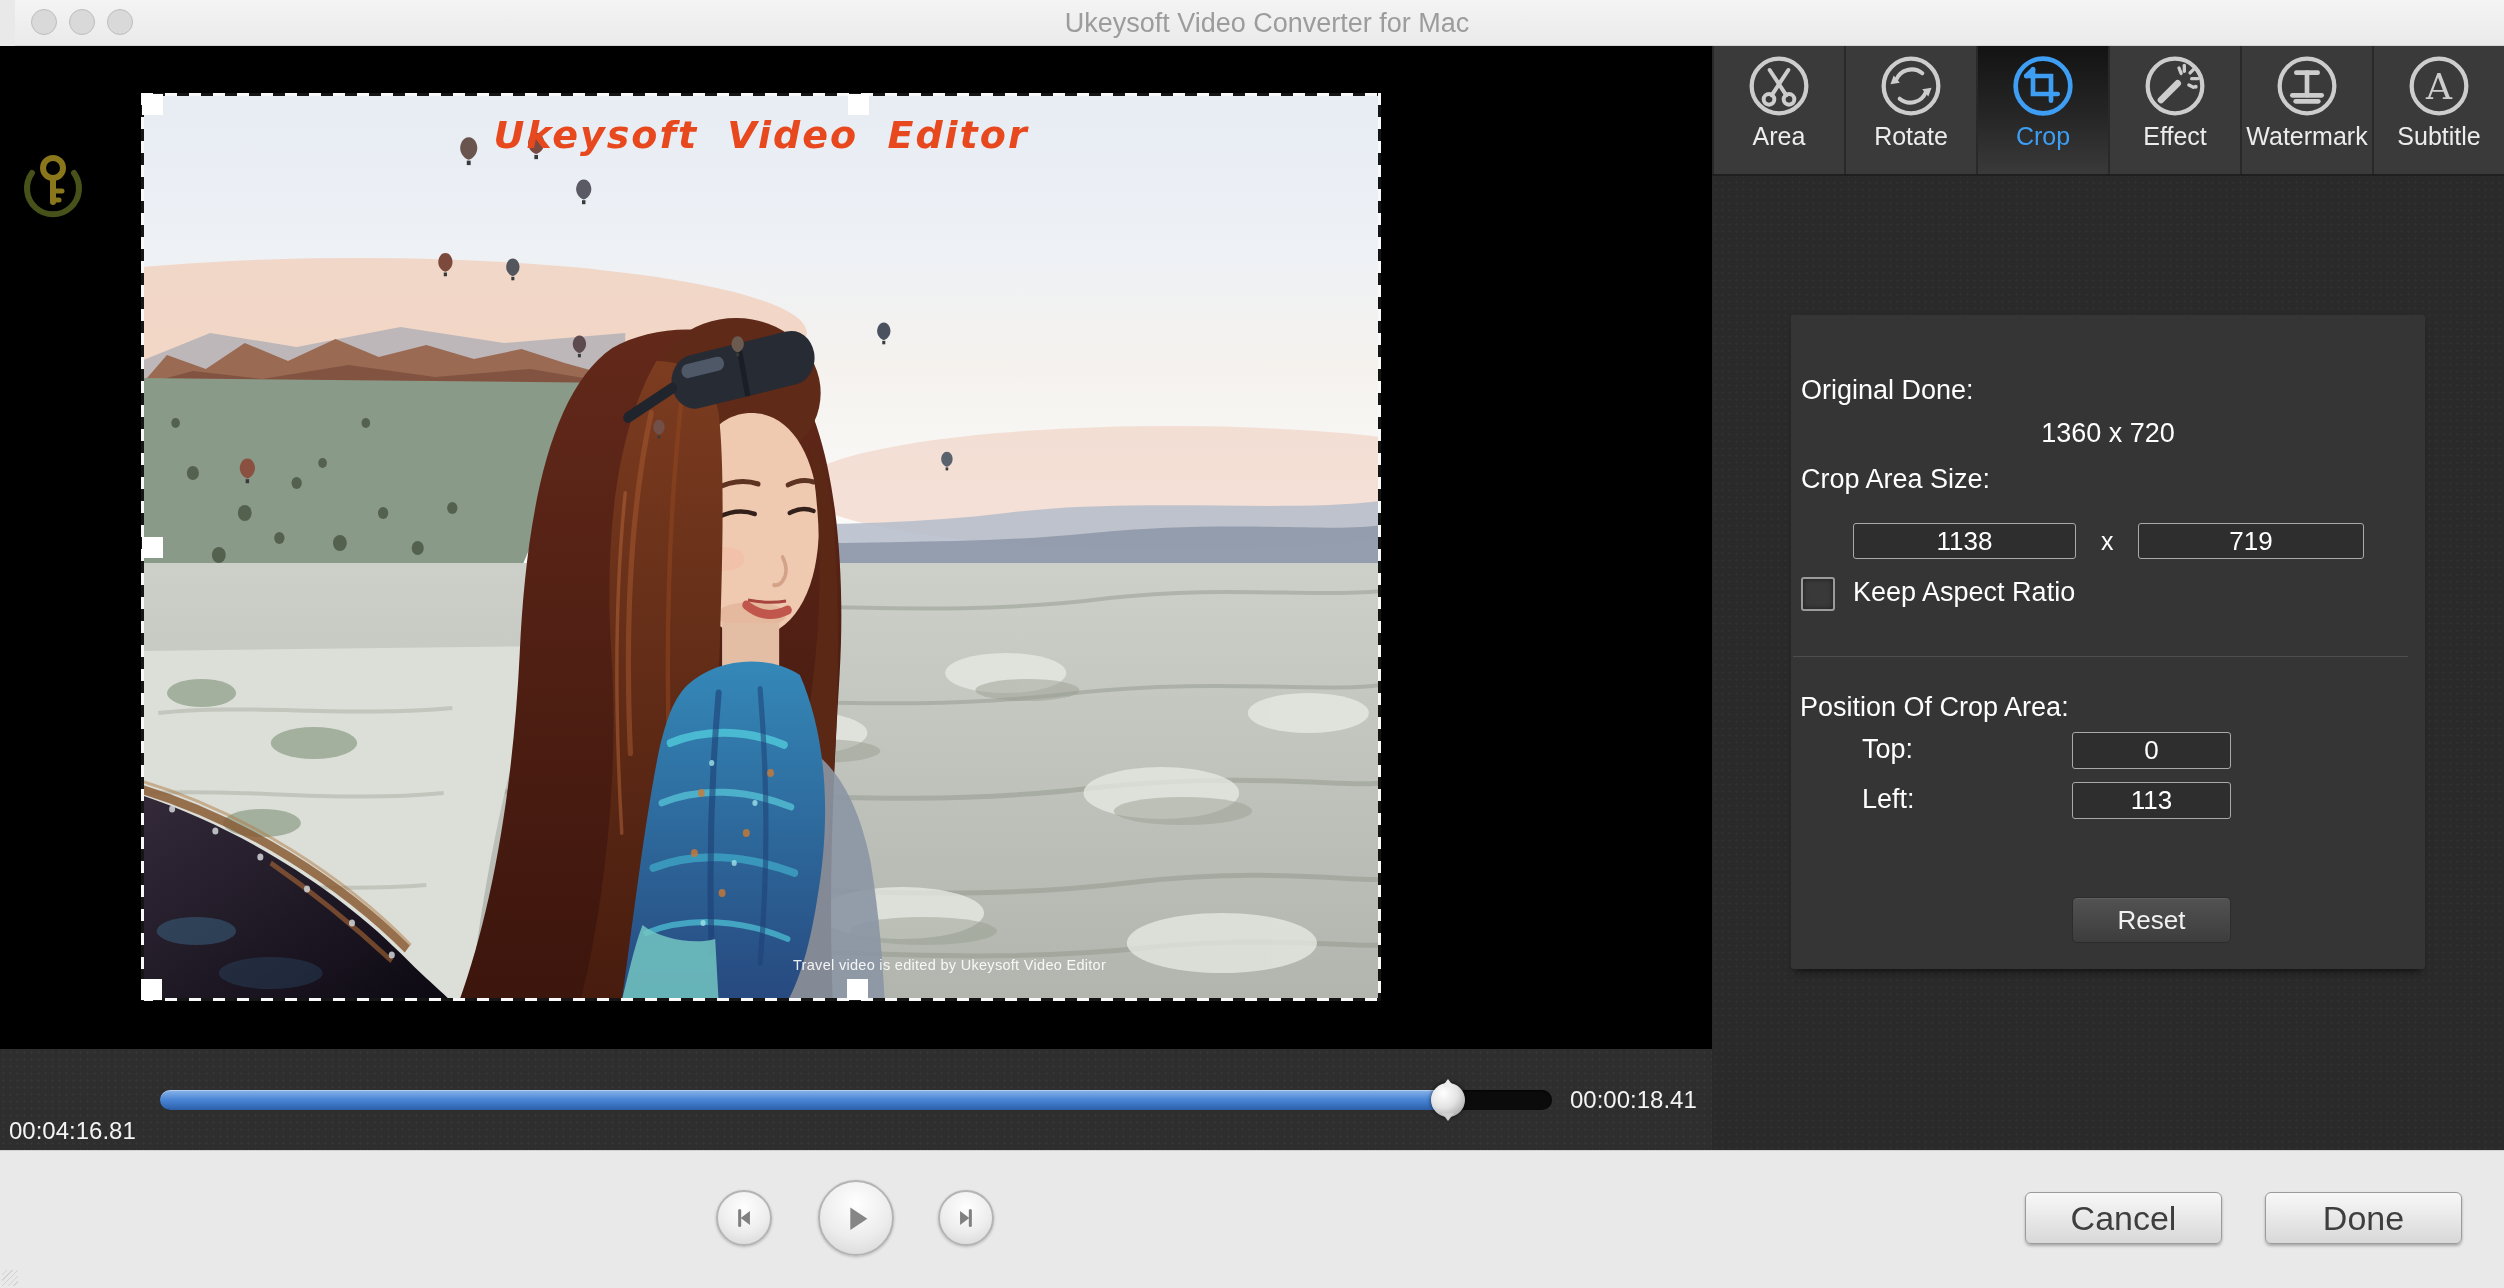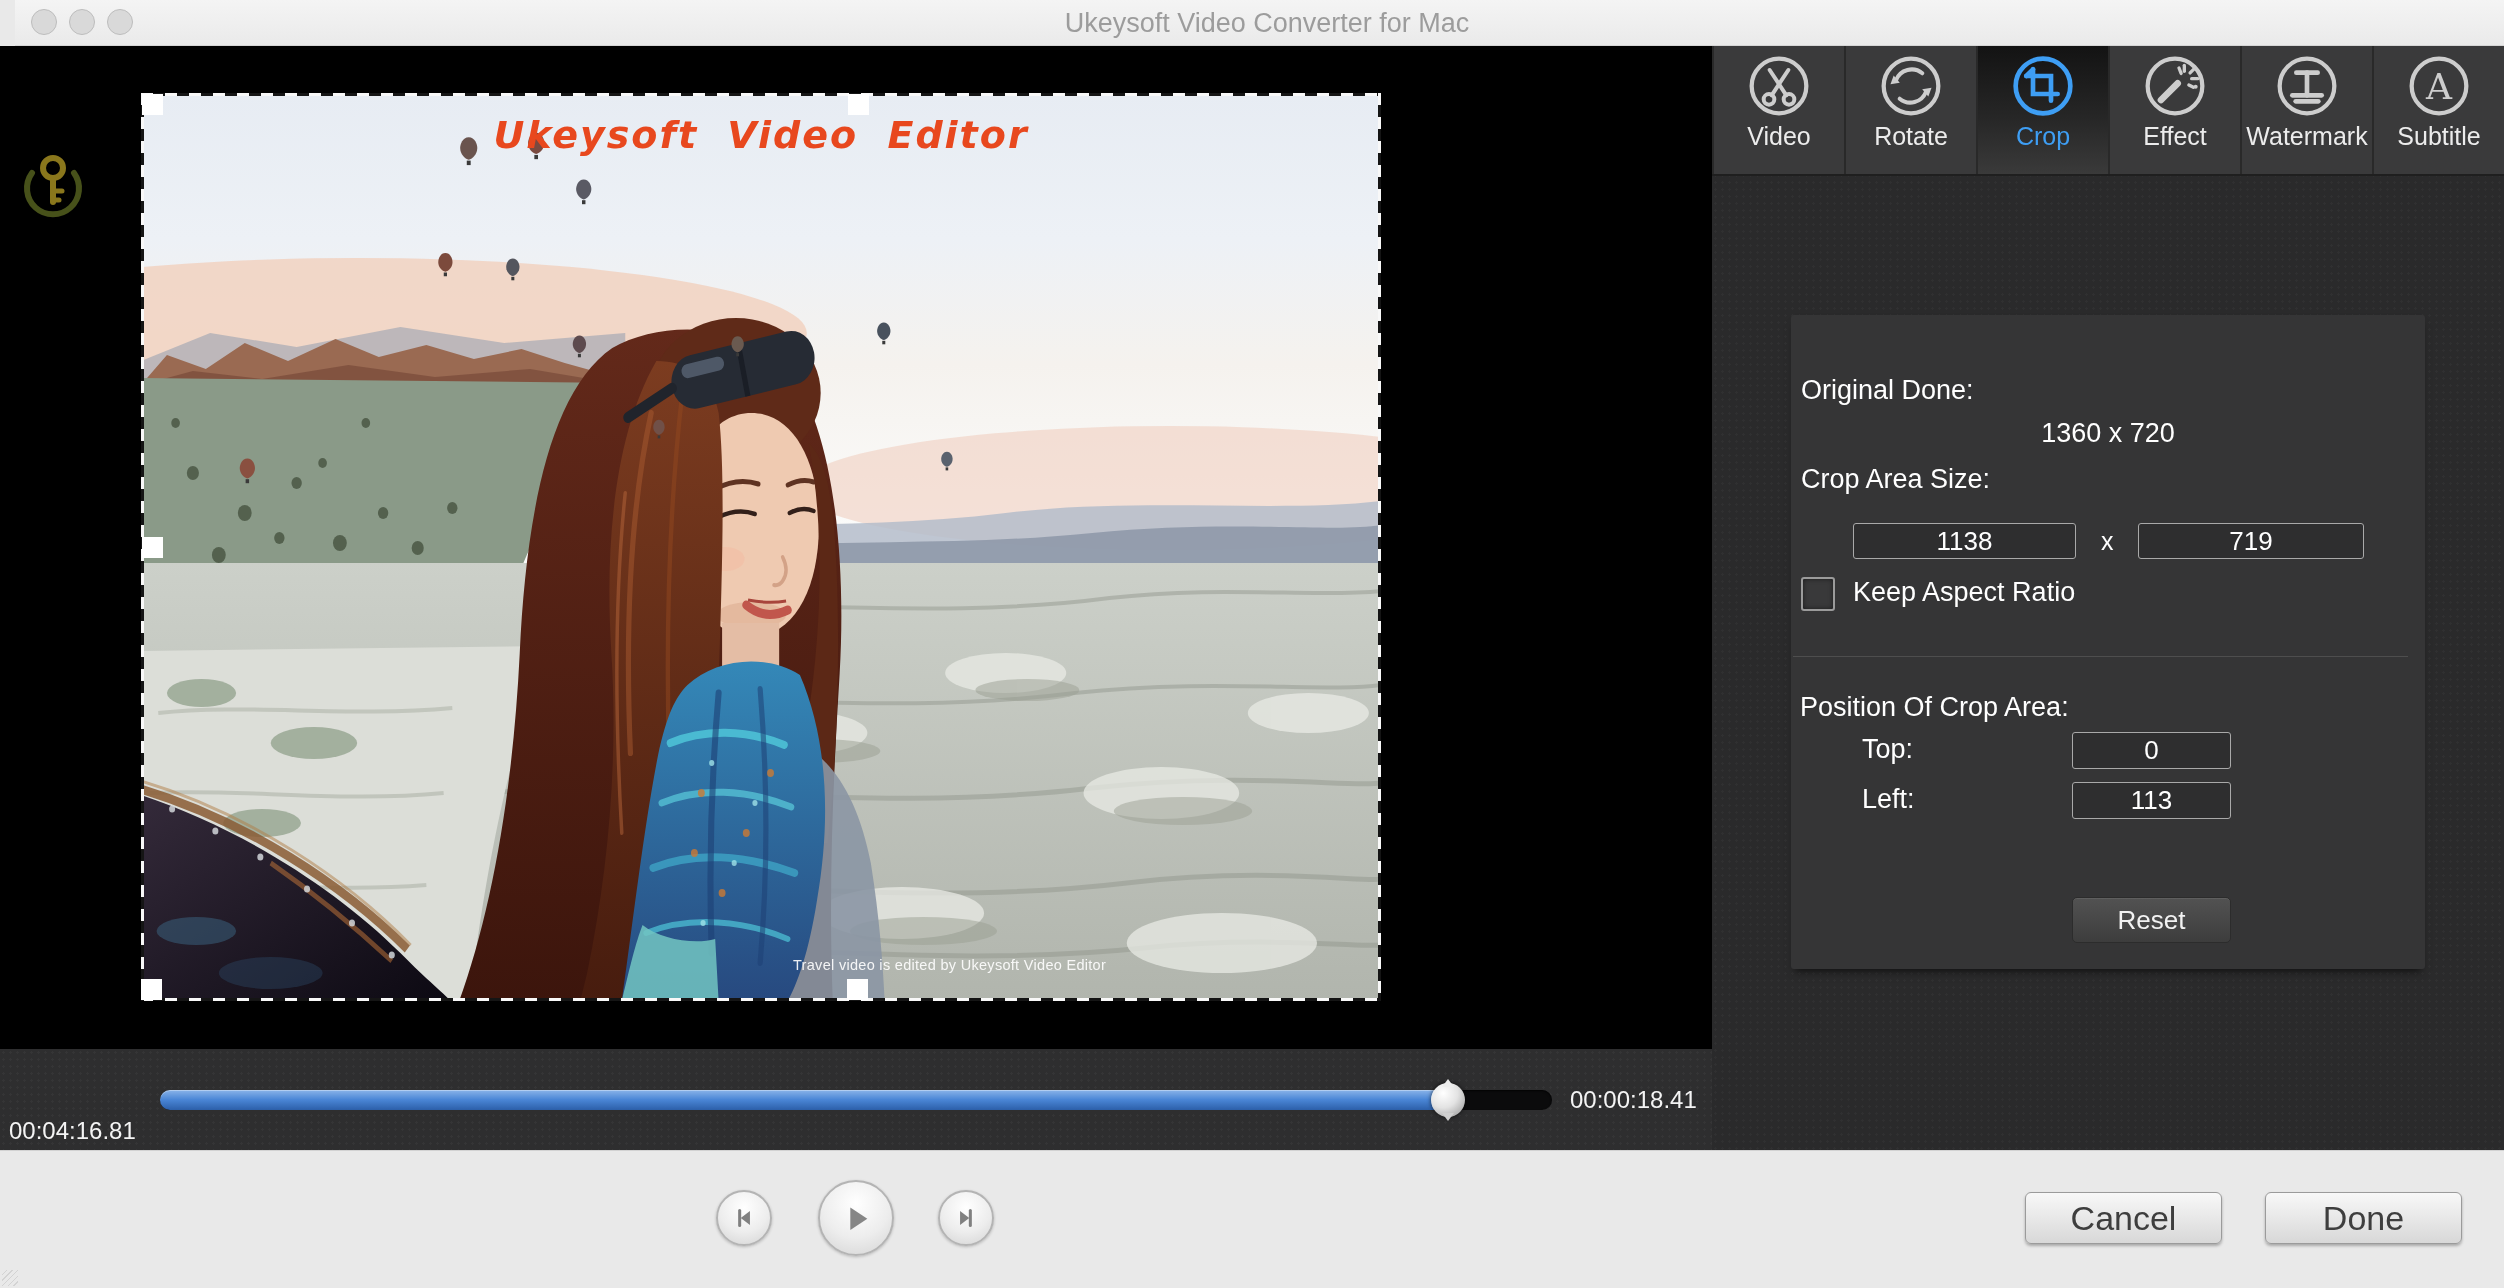--- a/index.html
+++ b/index.html
@@ -370,21 +370,21 @@
       <div class="tb-item">
         <svg class="tb-circle" viewBox="0 0 48 48">
           <g stroke="#cdcdcd" stroke-width="3" fill="none" stroke-linecap="round">
             <circle cx="24" cy="24" r="20.5" stroke-width="3.2"></circle>
             <path d="M17 12 L29.5 31"></path>
               <path d="M31 12 L18.5 31"></path>
             <circle cx="16.5" cy="34" r="4"></circle>
               <circle cx="31.5" cy="34" r="4"></circle>
           </g>
         </svg>
-        <div class="tb-label">Video</div>
+        <div class="tb-label">Area</div>
       </div>
 
       <div class="tb-item">
         <svg class="tb-circle" viewBox="0 0 48 48">
           <g stroke="#cdcdcd" stroke-width="3" fill="none" stroke-linecap="round">
             <circle cx="24" cy="24" r="20.5" stroke-width="3.2"></circle>
             <path d="M32.5 14.5 A12.5 12.5 0 0 0 12.8 19.6"></path>
             <path d="M15.5 33.5 A12.5 12.5 0 0 0 35.2 28.4"></path>
           </g>
           <path d="M8.6 22.6 L15.6 21.6 L11.0 16.1 Z" fill="#cdcdcd"></path>

